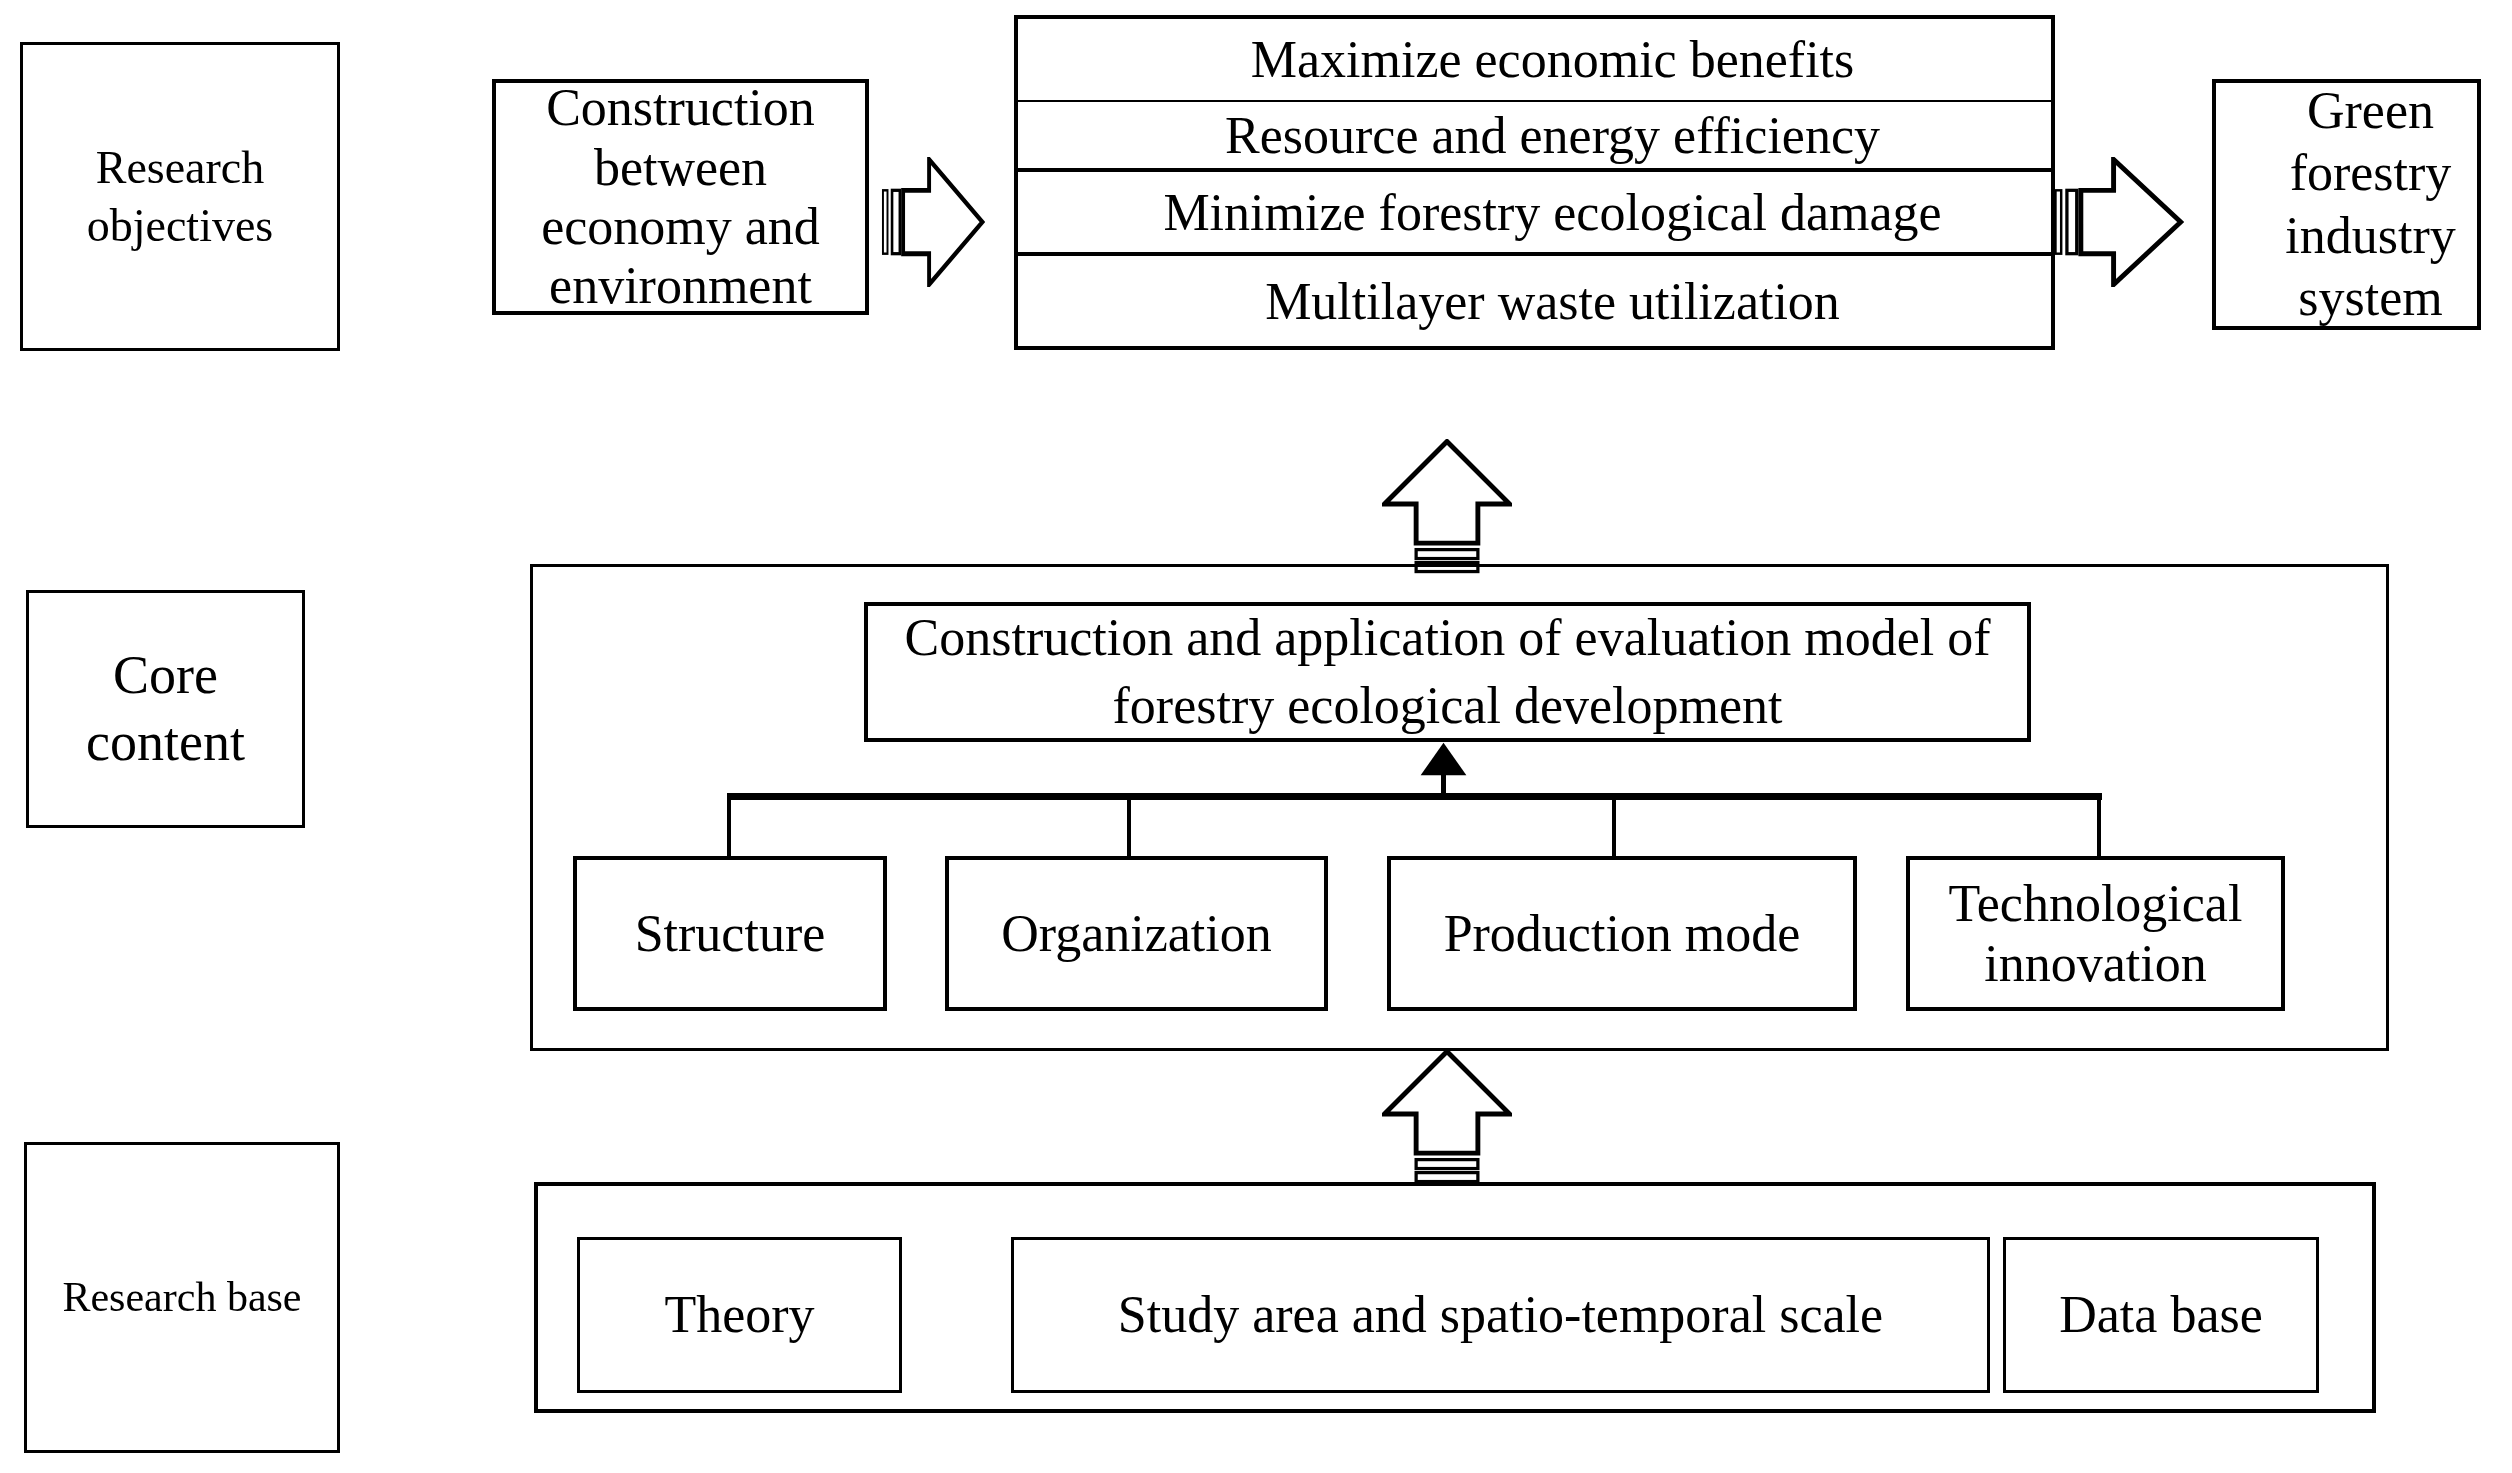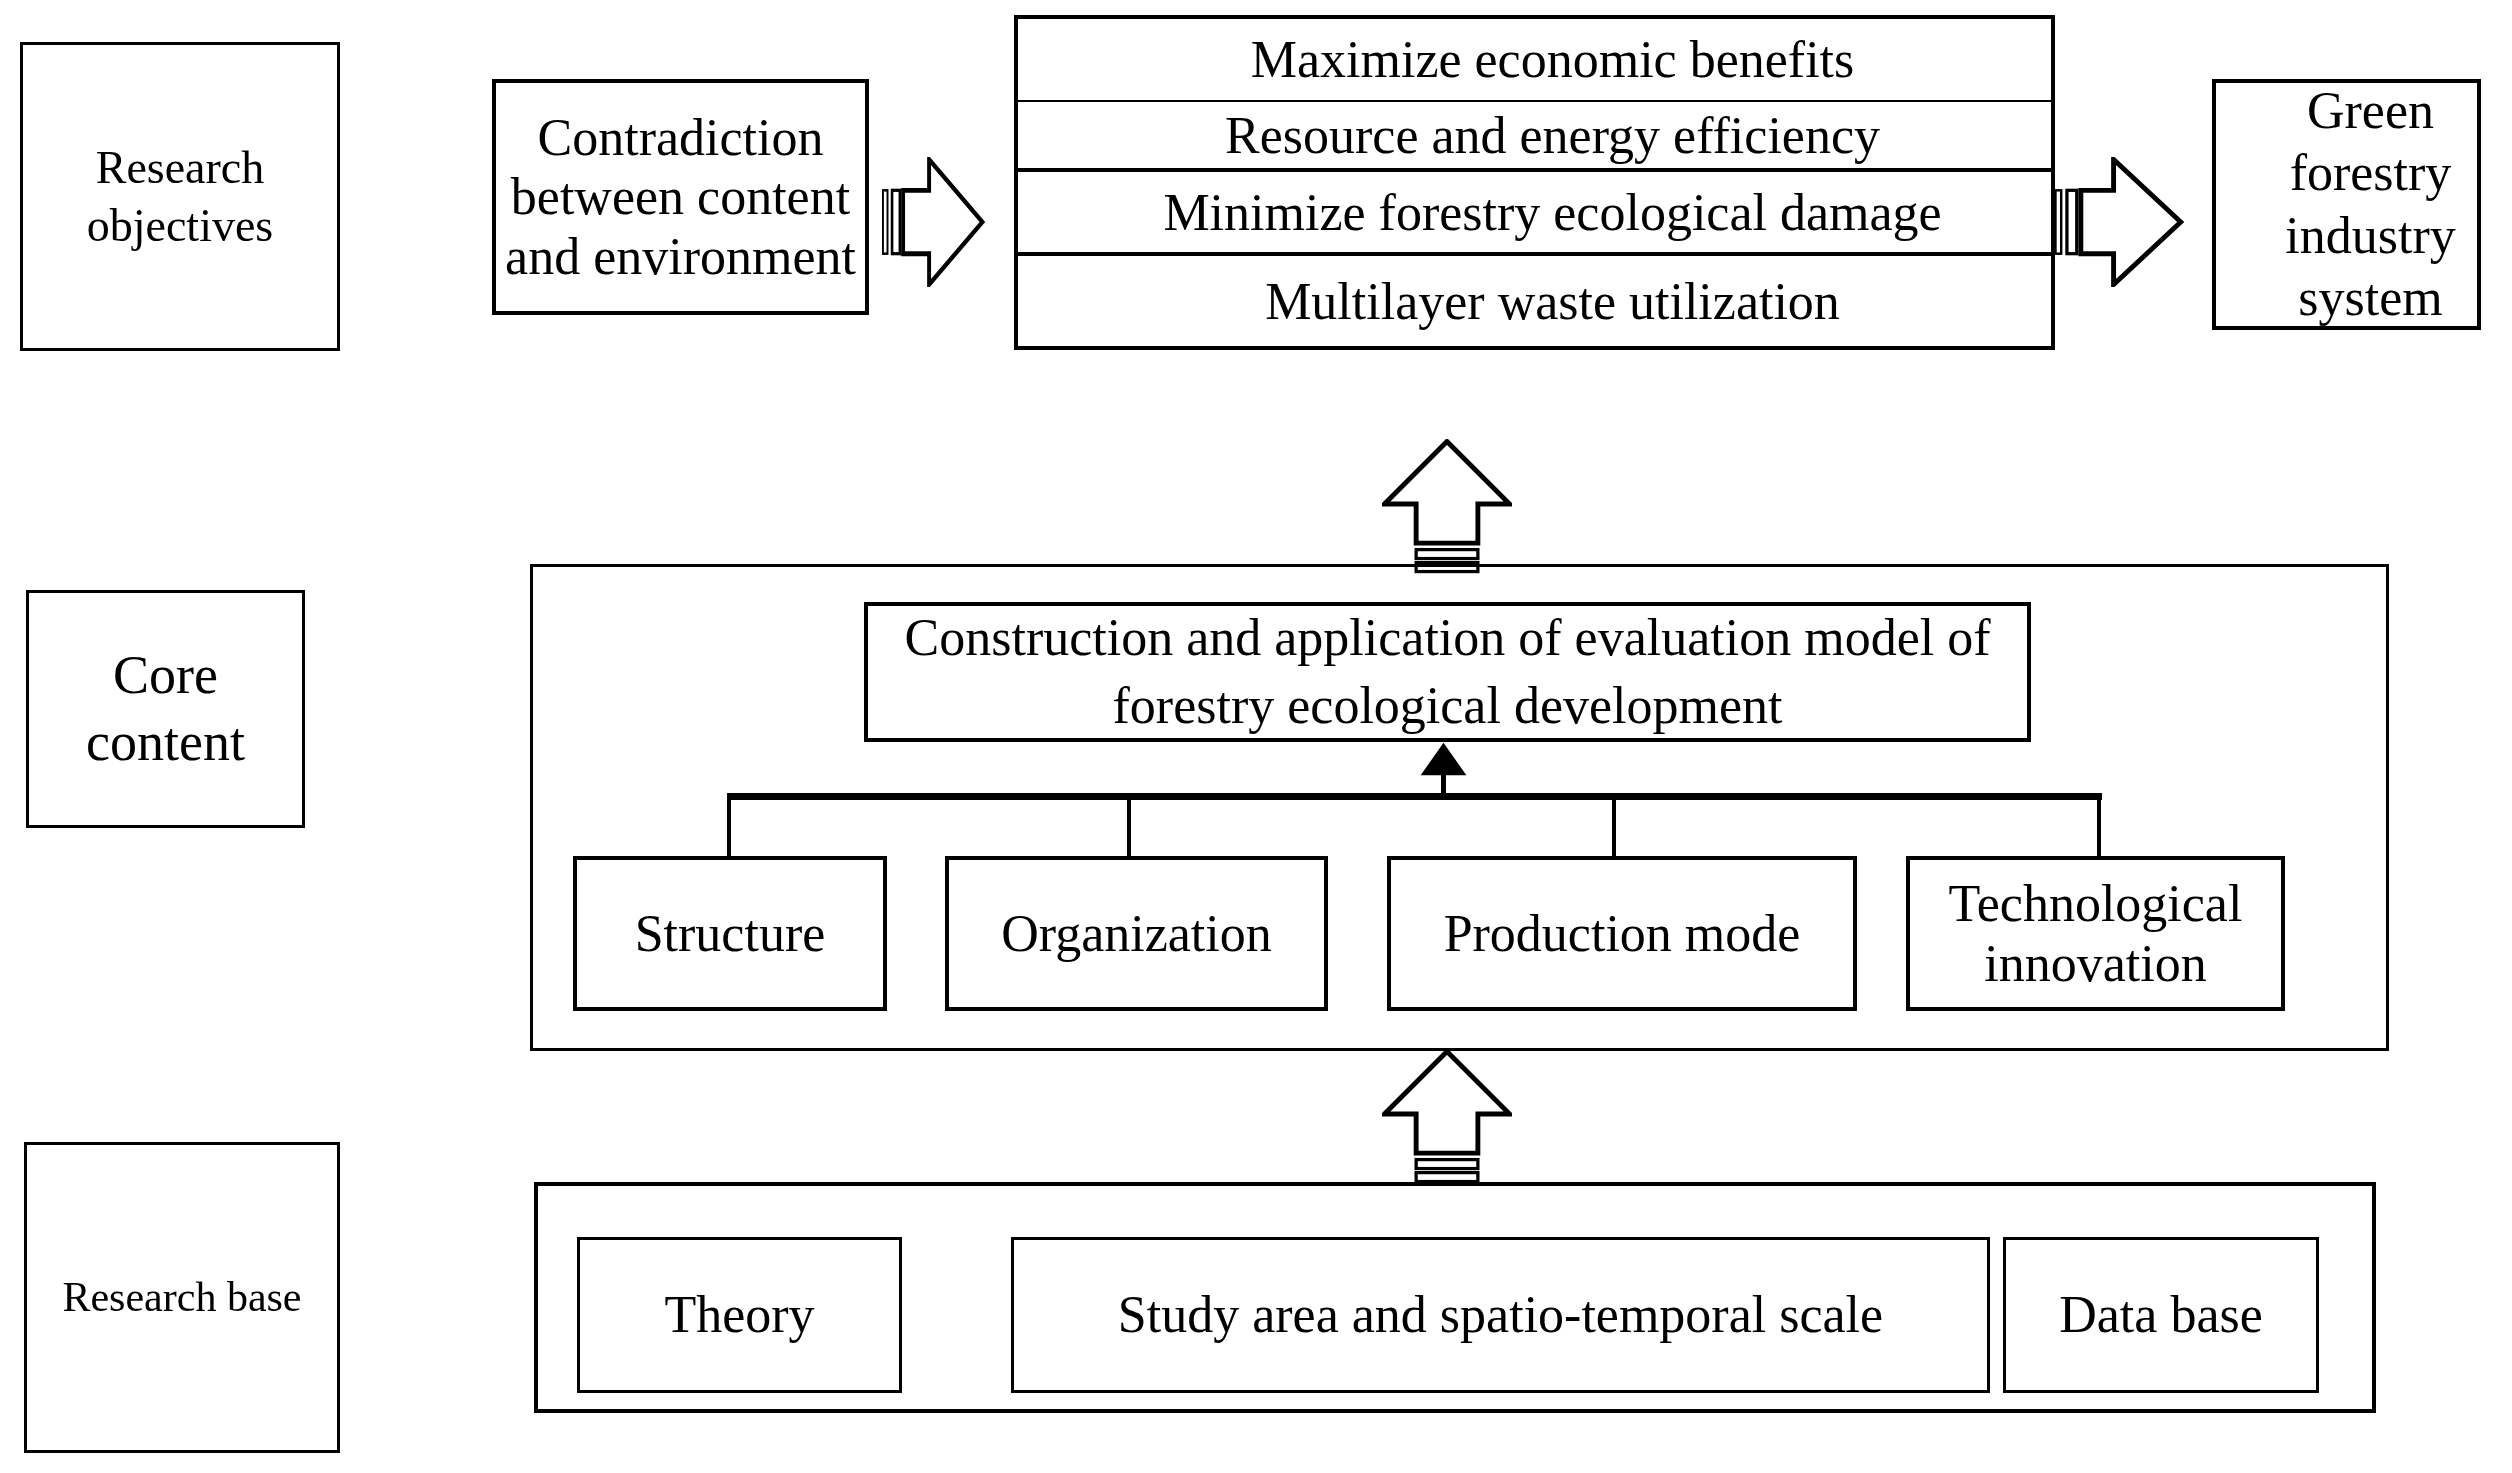--- a/index.html
+++ b/index.html
@@ -76,21 +76,21 @@
       <rect x="42" y="136" width="76" height="11" fill="none" stroke="#000" stroke-width="4"></rect>
       <rect x="42" y="152" width="76" height="11" fill="none" stroke="#000" stroke-width="4"></rect>
     </symbol>
   </svg>
 
   <div class="box" id="research-objectives">
     <span>Research objectives</span>
   </div>
 
   <div class="box" id="contradiction">
-    <span>Contradiction between content and environment</span>
+    <span>Construction between economy and environment</span>
   </div>
 
   <svg class="arrow-svg" id="arrow-1" viewBox="0 0 160 160" preserveAspectRatio="none">
     <use href="#striped-right"></use>
   </svg>
 
   <div id="goals">
     <div class="goal-row" id="goal-row-0">
       <span>Maximize economic benefits</span>
     </div>

